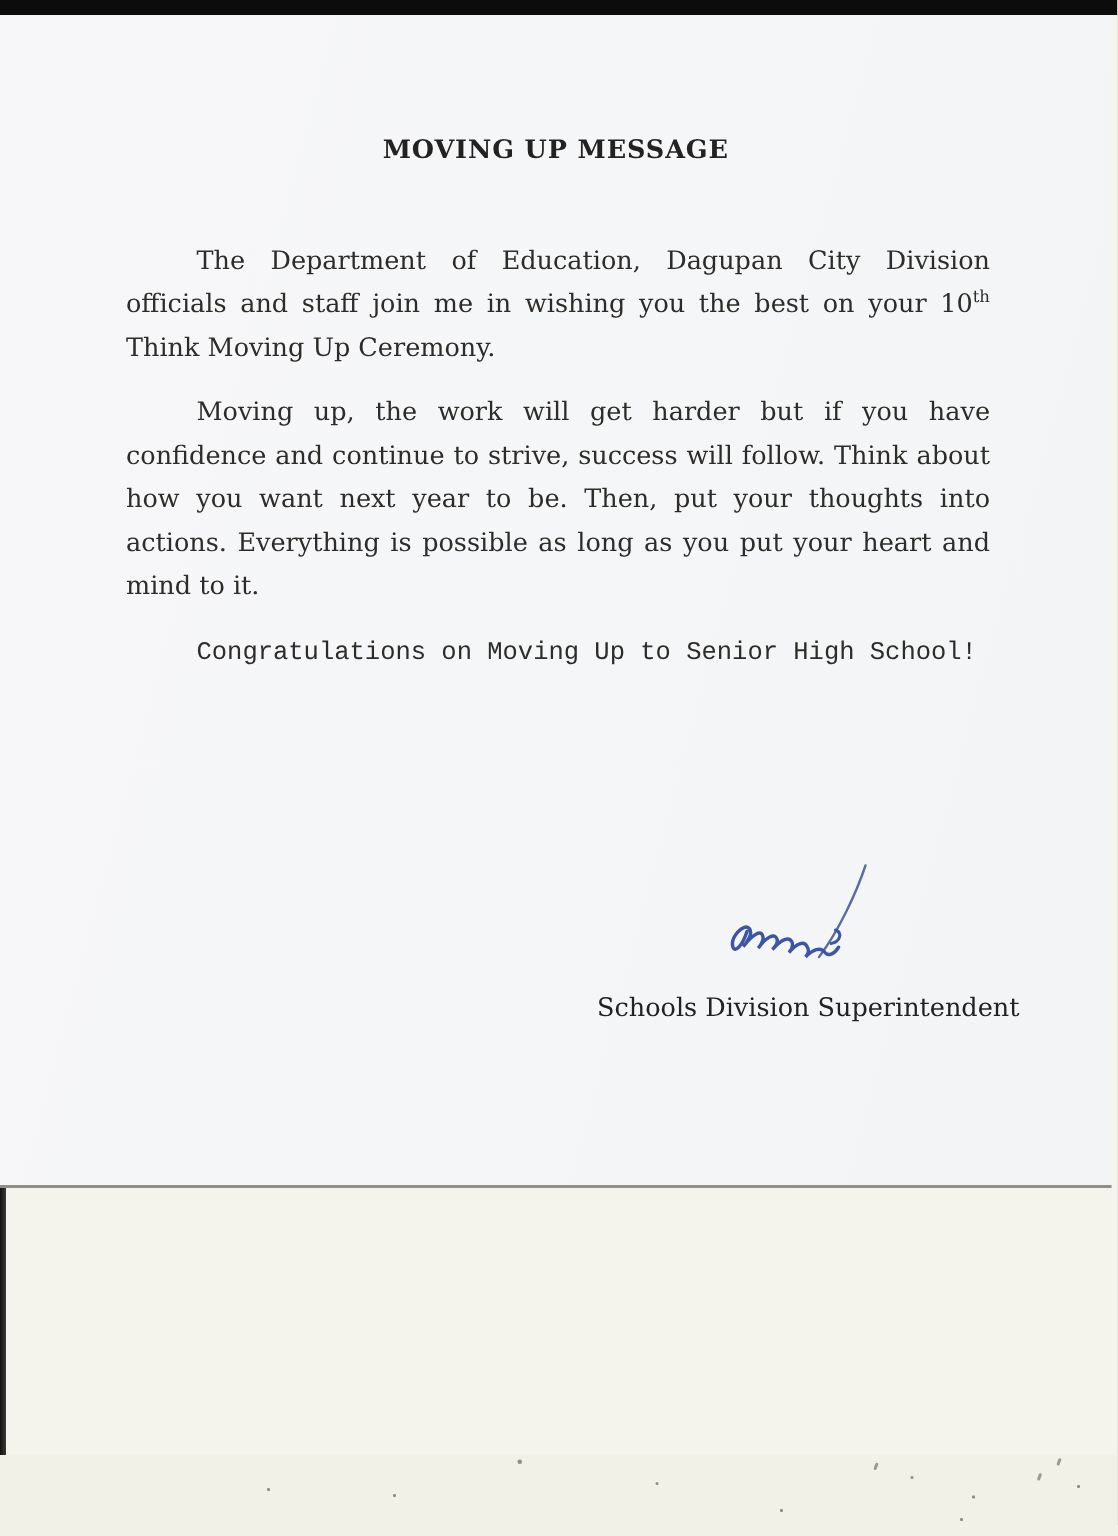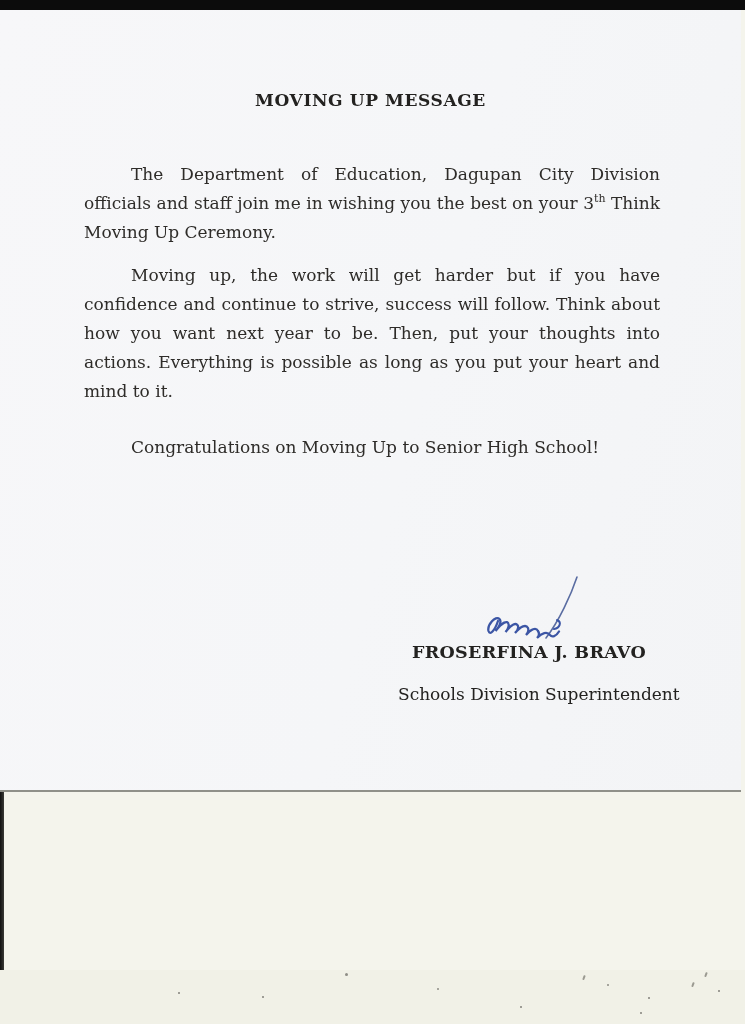--- a/index.html
+++ b/index.html
@@ -64,21 +64,22 @@
     margin: 0 0 14px 0;
     text-align: justify;
     text-indent: 47px;
   }
   .para sup {
     font-size: 11px;
     line-height: 0;
   }
   .closing {
     text-align: left;
-    margin-top: 27px;
+    margin-top: 15px;
+    font-family: Liberation Mono, monospace;
   }
   .sig-block {
     position: absolute;
     top: 565px;
     left: 398px;
     width: 262px;
     text-align: center;
     color: #232220;
   }
   .sig-ink {
@@ -117,21 +118,21 @@
 <div class="scan">
 
   <div class="top-edge"></div>
   <div class="left-edge"></div>
 
   <div class="page">
 
     <h1 class="title">MOVING UP MESSAGE</h1>
 
     <div class="body-text">
-      <p class="para"><span>The Department of Education, Dagupan City Division officials and staff join me in wishing you the best on your 3</span><sup>th</sup><span> Think Moving Up Ceremony.</span></p>
+      <p class="para"><span>The Department of Education, Dagupan City Division officials and staff join me in wishing you the best on your 10</span><sup>th</sup><span> Think Moving Up Ceremony.</span></p>
 
 
 
       <p class="para">Moving up, the work will get harder but if you have confidence and continue  to strive, success will follow. Think about how you want next year to be. Then, put your thoughts into actions. Everything is possible as long as you put your heart and mind to it.</p>
 
       <p class="para closing">Congratulations on Moving Up to Senior High School!</p>
     </div>
 
     <div class="sig-block">
       <svg class="sig-ink" width="100" height="70" viewBox="0 0 100 70">
@@ -139,21 +140,20 @@
         <path d="M91,2 C85,20 73,46 60,63" fill="none" stroke="#5a6da2" stroke-width="1.6" stroke-linecap="round"></path>
 
         <path d="M12,46 c-3,9 -8,15 -9.5,10 c-1.5,-6 7,-16 11,-12 c3,3 -2,10 -4,12
                  c7,-9 12,-11 13,-7 c1,3 -2,7 -3,8
                  c6,-8 11,-10 12.5,-6 c1,3 -2,6 -3,7
                  c6,-7 11,-9 13,-5 c1,3 -1,6 -2,7
                  c5,-6 10,-8 12,-4 c2,3 0,6 -1,7
                  c5,-5 10,-7 13,-3 c2,2.5 6,1.5 9,-3.5" fill="none" stroke="#3c56a5" stroke-width="2.3" stroke-linecap="round"></path>
         <path d="M68,54 c6,-1 8,-7 3,-9" fill="none" stroke="#3c56a5" stroke-width="2" stroke-linecap="round"></path>
       </svg>
-      <div class="sig-name">FROSERFINA J. BRAVO</div>
       <div class="sig-role">Schools Division Superintendent</div>
     </div>
 
   </div>
 
   <div class="scanner-strip">
 
     <div class="speckle" style="left:345px; top:3px; width:3px; height:3px;"></div>
     <div class="speckle" style="left:178px; top:22px; width:1.5px; height:1.5px;"></div>
     <div class="speckle" style="left:262px; top:26px; width:1.5px; height:1.5px;"></div>

